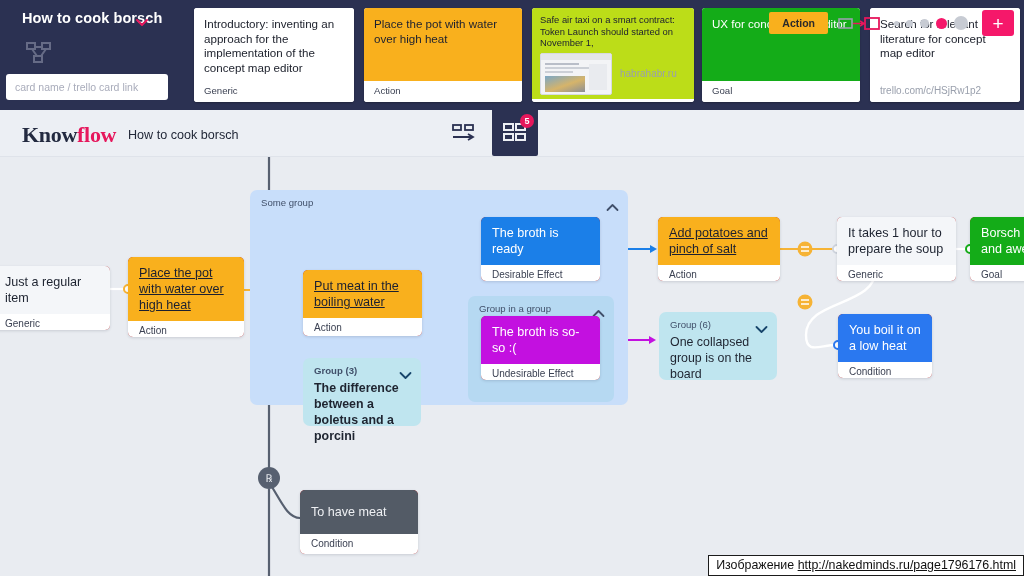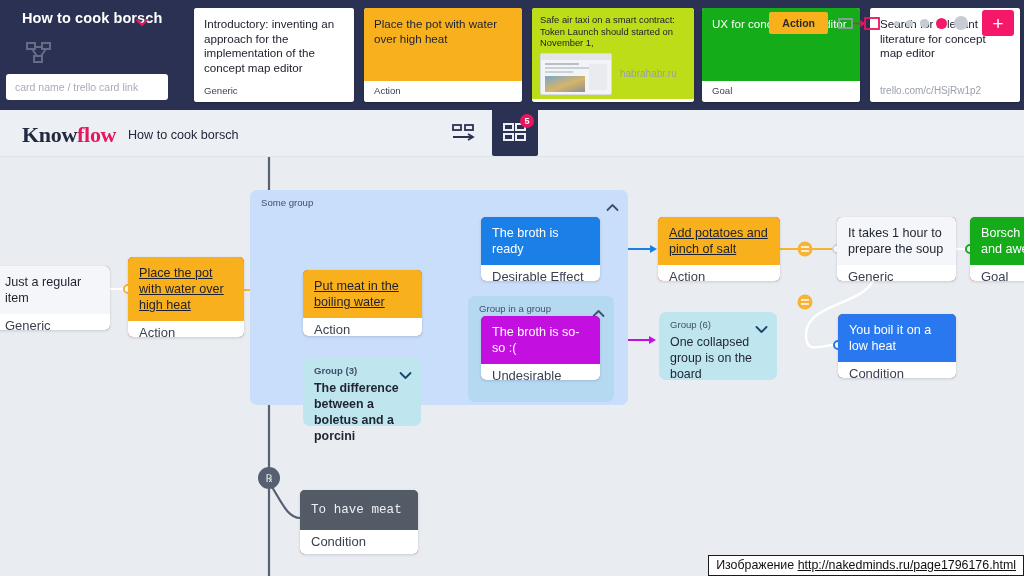--- a/index.html
+++ b/index.html
@@ -143,28 +143,28 @@
   
   .node{
     position:absolute; border-radius:5px; overflow:hidden;
     box-shadow:0 1px 3px rgba(30,40,60,.16);
     display:flex; flex-direction:column; background:#b91c1c;
   }
   .node .n-body{ flex:1; padding:8px 10px 8px 11px; display:flex; align-items:center;}
   .node .n-ttl{ font-size:12.6px; line-height:16px; }
   .node .n-foot{
     background:#fff; padding:4px 11px 5px 11px;
-    font-size:13px; color:#3b4152;
+    font-size:10px; color:#3b4152;
   }
   .n-generic .n-body{ background:#f4f6f9; } .n-generic .n-ttl{ color:#1d2330; }
   .n-action  .n-body{ background:#f9b01d; } .n-action .n-ttl{ color:#1c2030;text-decoration:underline; }
   .n-desirable .n-body{ background:#1b7fe8; } .n-desirable .n-ttl{ color:#fff; }
   .n-undesirable .n-body{ background:#c310e0; } .n-undesirable .n-ttl{ color:#fff; }
   .n-condition .n-body{ background:#2a78f0; } .n-condition .n-ttl{ color:#fff; }
-  .n-dark .n-body{ background:#535b66; } .n-dark .n-ttl{ color:#eef0f3;font-family:Liberation Mono, monospace; }
+  .n-dark .n-body{ background:#535b66; } .n-dark .n-ttl{ color:#eef0f3; }
   .n-goal .n-body{ background:#14ac18; } .n-goal .n-ttl{ color:#fff; }
 
   
   #watermark{
     position:absolute; right:0; bottom:0; background:#fff;
     border:1px solid #1b1b1b; padding:2px 7px 3px 7px;
     font-size:12.4px; color:#111; font-family:"Liberation Sans",sans-serif;
     white-space:nowrap;
   }
   #watermark u{ text-decoration:underline; }
@@ -431,21 +431,21 @@
     <div class="n-foot">Generic</div>
   </div>
 
   <div class="node n-goal" style="left:970px; top:60px; width:119px; height:64px;">
     <div class="n-body">
       <div class="n-ttl">Borsch is ready and awesome</div>
     </div>
     <div class="n-foot">Goal</div>
   </div>
 
-  <div class="node n-condition" style="left:838px; top:157px; width:118px; height:64px;">
+  <div class="node n-condition" style="left:838px; top:157px; width:94px; height:64px;">
     <div class="n-body">
       <div class="n-ttl">You boil it on a low heat</div>
     </div>
     <div class="n-foot">Condition</div>
   </div>
 
   <div class="node n-dark" style="left:300px; top:333px; width:118px; height:64px;">
     <div class="n-body">
       <div class="n-ttl">To have meat</div>
     </div>

